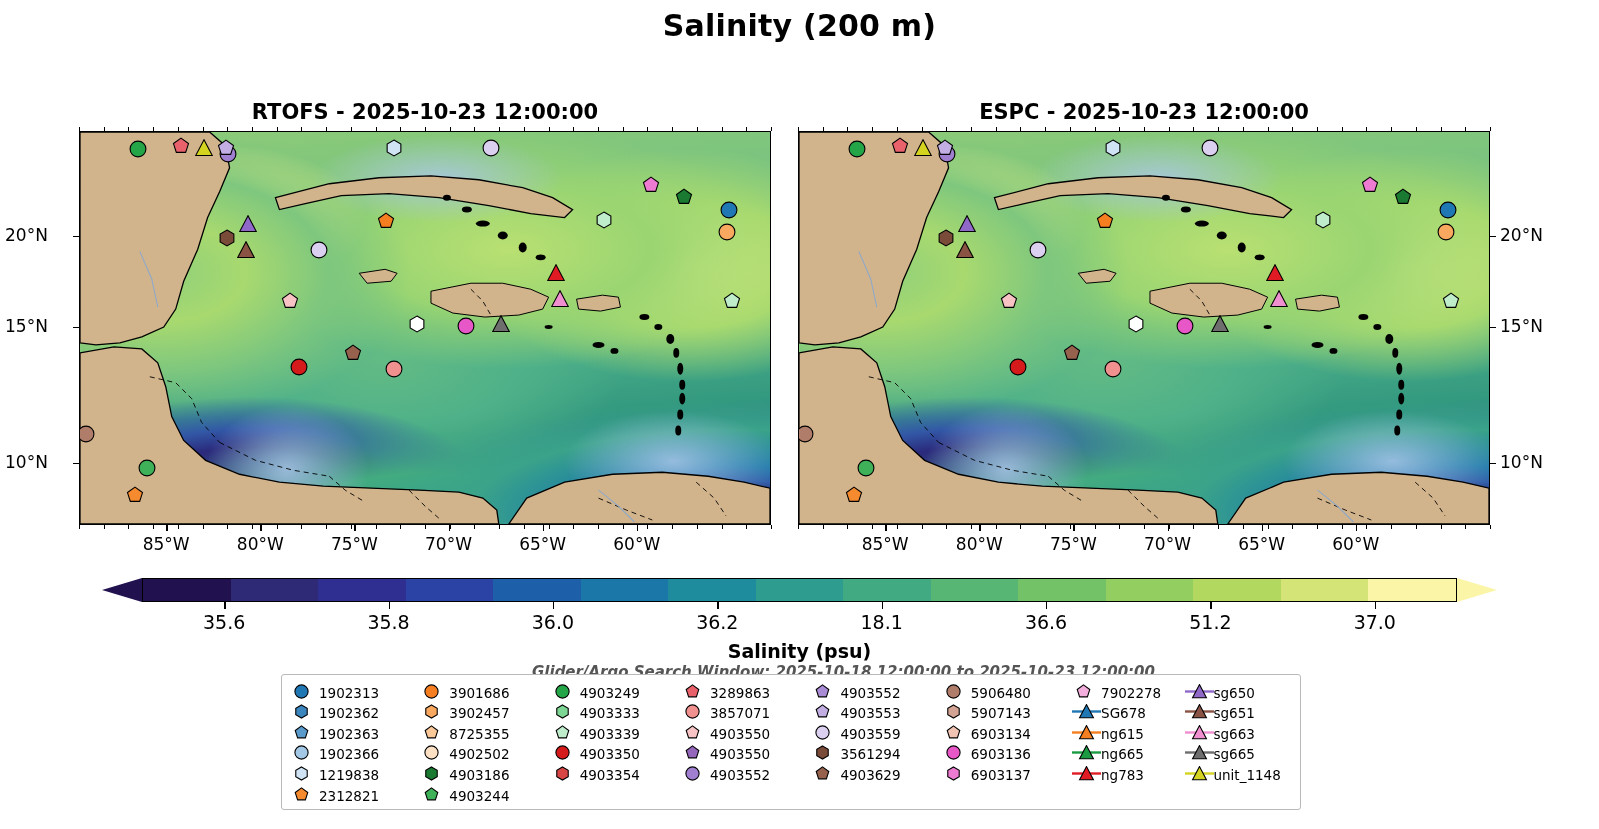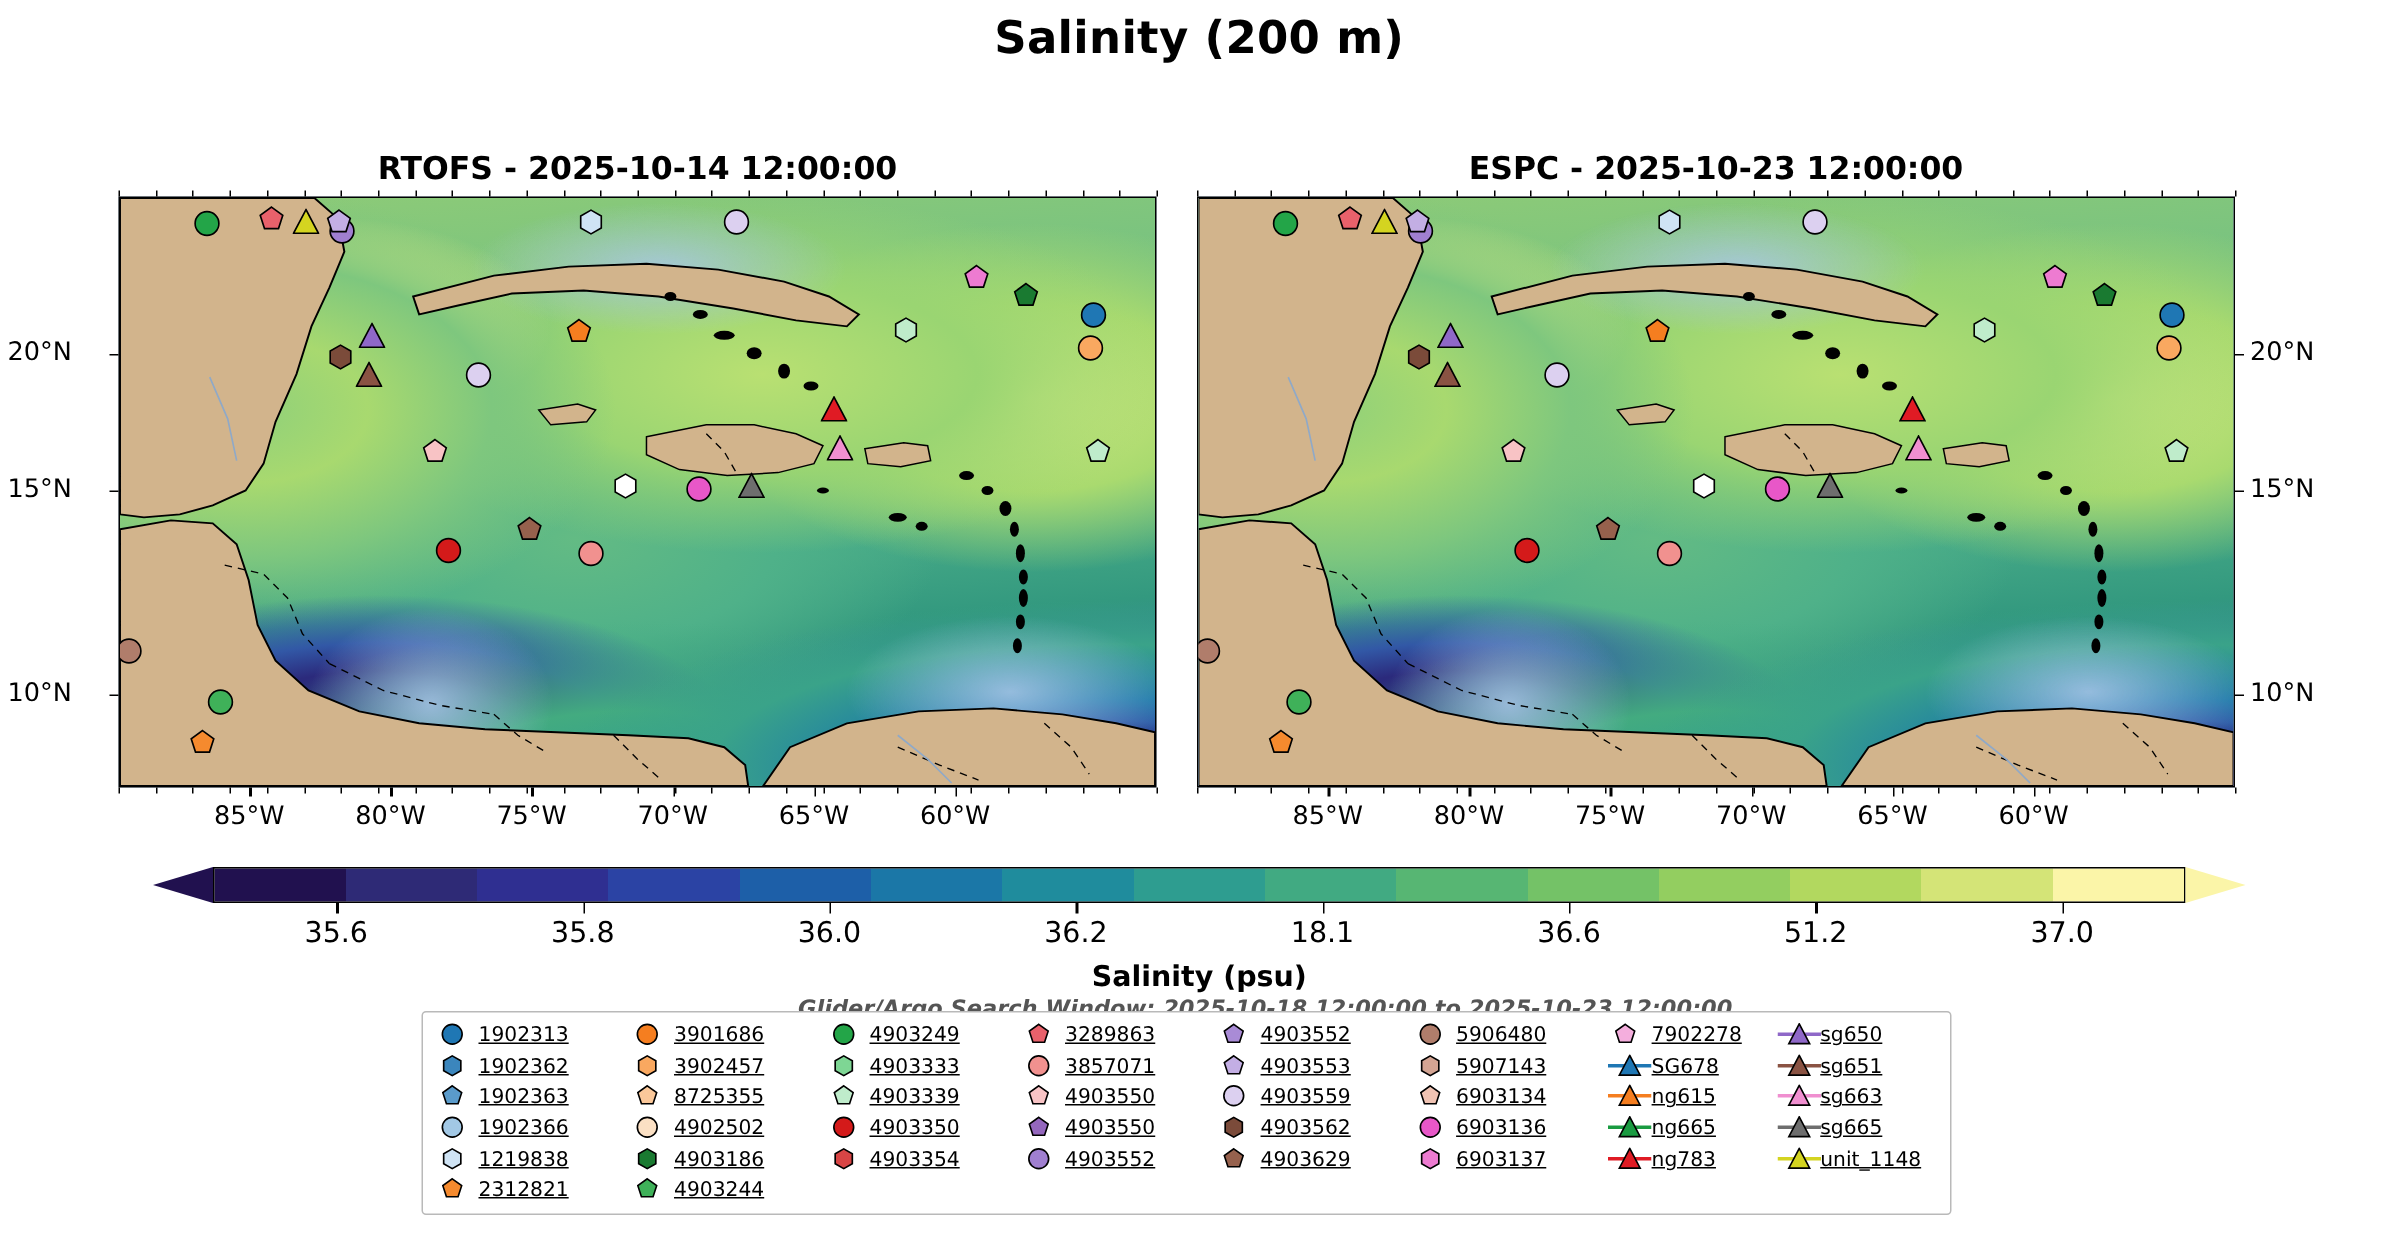--- a/index.html
+++ b/index.html
@@ -65,33 +65,33 @@
      font-size:19px;font-weight:bold;}
 
   
   #legend-caption{position:absolute;left:0;top:663px;width:1599px;text-align:center;
     font-size:15px;font-weight:bold;font-style:italic;color:#555;z-index:1;padding-left:44px;}
   #legend{position:absolute;left:281px;top:674px;width:1020px;
     border:1px solid #b9b9b9;background:#fff;border-radius:3px;
     padding:5px 6px 5px 8px;box-sizing:border-box;z-index:2;}
   #legend-grid{display:flex;gap:0;}
   .leg-col{display:flex;flex-direction:column;}
-  .leg-item{display:flex;align-items:center;height:20.6px;text-decoration:underline;}
+  .leg-item{display:flex;align-items:flex-end;height:20.6px;}
   .leg-mark{width:26px;height:18px;flex:0 0 26px;position:relative;}
   .leg-mark svg{position:absolute;left:0;top:0;}
   .leg-text{font-size:13.5px;white-space:nowrap;padding-left:3px;}
   .c1{width:131px}.c2{width:131px}.c3{width:131px}.c4{width:131px}
   .c5{width:131px}.c6{width:131px}.c7{width:113px}.c8{width:110px}
 </style>
 </head>
 <body>
 
 <div id="main-title">Salinity (200 m)</div>
 
-<div class="panel-title" id="title-rtofs">RTOFS - 2025-10-14 12:00:00</div>
+<div class="panel-title" id="title-rtofs">RTOFS - 2025-10-23 12:00:00</div>
 <div class="panel-title" id="title-espc">ESPC - 2025-10-23 12:00:00</div>
 
 <div class="panel" id="panel-rtofs">
   <div class="sea"></div>
   <div class="shelf"></div>
   <svg class="land-svg" viewBox="0 0 692 394" preserveAspectRatio="none">
 
     <path class="land" d="M0,0 L130,0 L146,14 L150,36 L140,60 L128,86 L118,118 L104,150 L96,178 L84,196 L62,206 L40,212 L16,214 L0,212 Z"></path>
 
     <path class="land" d="M196,66 L250,52 L300,46 L352,44 L400,48 L444,56 L474,66 L494,78 L486,86 L452,82 L410,74 L360,66 L310,62 L262,64 L226,72 L200,78 Z"></path>
@@ -763,21 +763,21 @@
             </svg>
           </span>
           <span class="leg-text">4903559</span>
         </div>
         <div class="leg-item">
           <span class="leg-mark">
             <svg width="15" height="15" viewBox="0 0 15 15" style="left: 4px; top: 1px;">
               <polygon points="7.50,0.90 13.22,4.20 13.22,10.80 7.50,14.10 1.78,10.80 1.78,4.20" fill="#7b4b3a" stroke="#000" stroke-width="1.1"></polygon>
             </svg>
           </span>
-          <span class="leg-text">4903562</span>
+          <span class="leg-text">3561294</span>
         </div>
         <div class="leg-item">
           <span class="leg-mark">
             <svg width="15" height="15" viewBox="0 0 15 15" style="left: 4px; top: 1px;">
               <polygon points="7.50,0.90 13.78,5.46 11.38,12.84 3.62,12.84 1.22,5.46" fill="#96614d" stroke="#000" stroke-width="1.1"></polygon>
             </svg>
           </span>
           <span class="leg-text">4903629</span>
         </div>
       </div>

